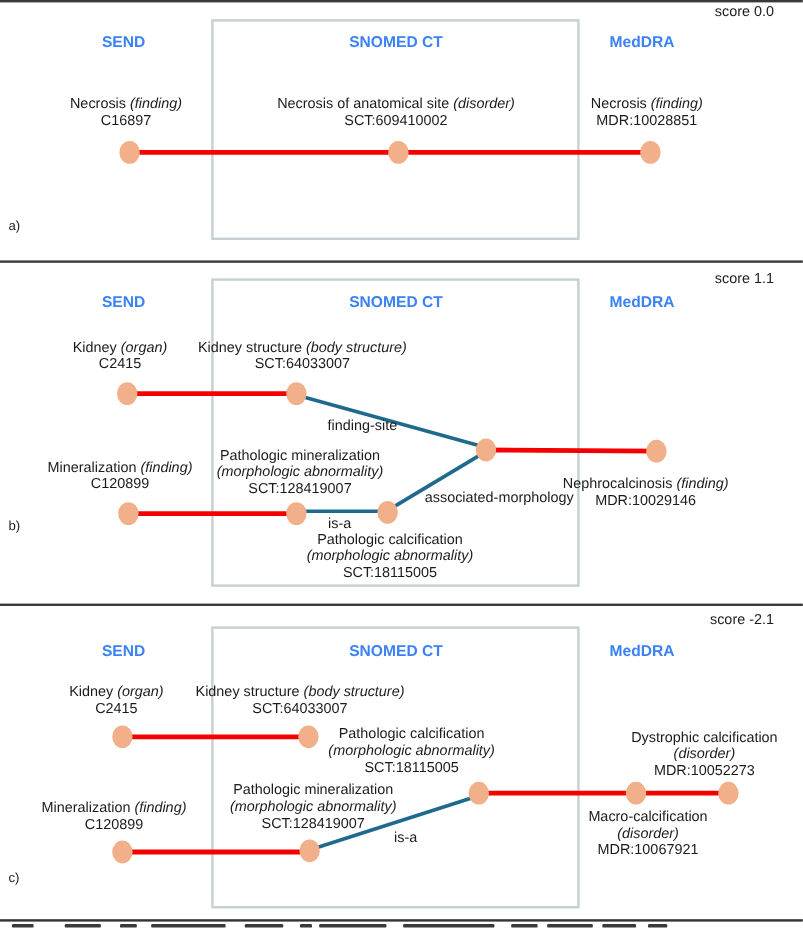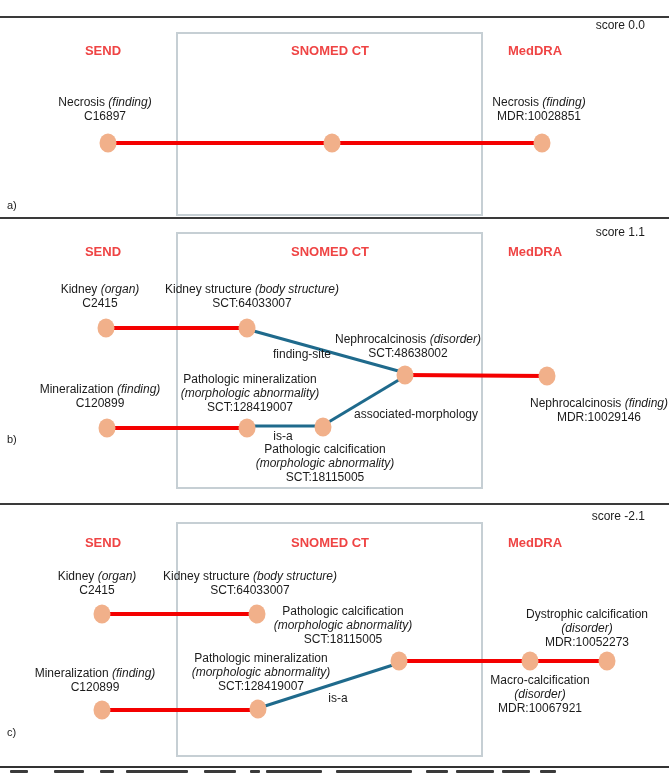--- a/index.html
+++ b/index.html
@@ -2,47 +2,48 @@
 <html><head>
 <meta charset="utf-8">
 <style>
   html,body{margin:0;padding:0;background:#ffffff;}
   body{width:669px;height:775px;position:relative;overflow:hidden;
        font-family:"Liberation Sans",sans-serif;color:#161616;}
   #page{position:absolute;inset:0;}
   .panel{position:absolute;left:0;width:669px;border-top:2px solid #3a3a3a;box-sizing:border-box;}
   .score{position:absolute;right:24px;font-size:12px;color:#1c1c1c;white-space:nowrap;}
   .box{position:absolute;border:2px solid #c6cfd4;box-sizing:border-box;background:transparent;}
-  .hdr{position:absolute;transform:translateX(-50%);font-size:13px;font-weight:bold;white-space:nowrap;color:#ef4444;text-align:center;}
+  .hdr{position:absolute;transform:translateX(-50%);font-size:13px;font-weight:bold;white-space:nowrap;color:#3b82f6;text-align:center;}
   .node{position:absolute;transform:translateX(-50%);text-align:center;font-size:12px;line-height:14px;white-space:nowrap;color:#1b1b1b;}
   .edge-label{position:absolute;transform:translate(-50%,-50%);font-size:12px;white-space:nowrap;color:#1b1b1b;}
   .dot{position:absolute;width:17px;height:19px;border-radius:50%;transform:translate(-50%,-50%);}
   .letter{position:absolute;font-size:11px;color:#1b1b1b;}
   svg.edges{position:absolute;left:0;top:0;pointer-events:none;}
   .divider{position:absolute;left:0;width:669px;height:2px;background:#333333;}
   .frag{position:absolute;height:3px;background:#3a3a3a;border-radius:1px;}
 </style>
 </head>
 <body>
 
 <div id="page">
-    <div class="panel" style="top: 16px; height: 172px;">
+    <div class="panel" style="top: 0; height: 172px;">
       <div class="score" style="top: 0px;">score 0.0</div>
       <div class="box" style="left: 176px; top: 14px; width: 307px; height: 184px; border-color: rgb(198, 207, 212);"></div>
       <div class="hdr" style="left: 103px; top: 25px;">SEND</div>
       <div class="hdr" style="left: 330px; top: 25px;">SNOMED CT</div>
       <div class="hdr" style="left: 535px; top: 25px;">MedDRA</div>
       <svg class="edges" width="669" height="209">
         <line x1="108" y1="125" x2="332" y2="125" stroke="#f40000" stroke-width="4"></line>
         <line x1="332" y1="125" x2="542" y2="125" stroke="#f40000" stroke-width="4"></line>
       </svg>
       <div class="dot" style="left: 108px; top: 125px; background: rgb(241, 176, 138);"></div>
       <div class="dot" style="left: 332px; top: 125px; background: rgb(241, 176, 138);"></div>
       <div class="dot" style="left: 542px; top: 125px; background: rgb(241, 176, 138);"></div>
       <div class="node" style="left: 105px; top: 77px;">Necrosis <i>(finding)</i><br>C16897</div>
+      <div class="node" style="left: 330px; top: 77px;">Necrosis of anatomical site <i>(disorder)</i><br>SCT:609410002</div>
       <div class="node" style="left: 539px; top: 77px;">Necrosis <i>(finding)</i><br>MDR:10028851</div>
       <div class="letter" style="left: 7px; top: 181px;">a)</div>
     </div>
     <div class="panel" style="top: 217px; height: 286px;">
       <div class="score" style="top: 6px;">score 1.1</div>
       <div class="box" style="left: 176px; top: 13px; width: 307px; height: 257px; border-color: rgb(198, 207, 212);"></div>
       <div class="hdr" style="left: 103px; top: 25px;">SEND</div>
       <div class="hdr" style="left: 330px; top: 25px;">SNOMED CT</div>
       <div class="hdr" style="left: 535px; top: 25px;">MedDRA</div>
       <svg class="edges" width="669" height="286">
@@ -55,25 +56,24 @@
       </svg>
       <div class="dot" style="left: 106px; top: 109px; background: rgb(241, 176, 138);"></div>
       <div class="dot" style="left: 247px; top: 109px; background: rgb(241, 176, 138);"></div>
       <div class="dot" style="left: 405px; top: 156px; background: rgb(241, 176, 138);"></div>
       <div class="dot" style="left: 107px; top: 209px; background: rgb(241, 176, 138);"></div>
       <div class="dot" style="left: 247px; top: 209px; background: rgb(241, 176, 138);"></div>
       <div class="dot" style="left: 323px; top: 208px; background: rgb(241, 176, 138);"></div>
       <div class="dot" style="left: 547px; top: 157px; background: rgb(241, 176, 138);"></div>
       <div class="node" style="left: 100px; top: 63px;">Kidney <i>(organ)</i><br>C2415</div>
       <div class="node" style="left: 252px; top: 63px;">Kidney structure <i>(body structure)</i><br>SCT:64033007</div>
-      <div class="node" style="left: 408px; top: 113px;">Nephrocalcinosis <i>(disorder)</i><br>SCT:48638002</div>
       <div class="node" style="left: 100px; top: 163px;">Mineralization <i>(finding)</i><br>C120899</div>
       <div class="node" style="left: 250px; top: 153px;">Pathologic mineralization<br><i>(morphologic abnormality)</i><br>SCT:128419007</div>
       <div class="node" style="left: 325px; top: 223px;">Pathologic calcification<br><i>(morphologic abnormality)</i><br>SCT:18115005</div>
-      <div class="node" style="left: 599px; top: 177px;">Nephrocalcinosis <i>(finding)</i><br>MDR:10029146</div>
+      <div class="node" style="left: 538px; top: 177px;">Nephrocalcinosis <i>(finding)</i><br>MDR:10029146</div>
       <div class="edge-label" style="left: 302px; top: 135px;">finding-site</div>
       <div class="edge-label" style="left: 416px; top: 195px;">associated-morphology</div>
       <div class="edge-label" style="left: 283px; top: 217px;">is-a</div>
       <div class="letter" style="left: 7px; top: 214px;">b)</div>
     </div>
     <div class="panel" style="top: 503px; height: 263px;">
       <div class="score" style="top: 4px; margin-left: 28px;">score -2.1</div>
       <div class="box" style="left: 176px; top: 17px; width: 307px; height: 235px; border-color: rgb(198, 207, 212);"></div>
       <div class="hdr" style="left: 103px; top: 30px;">SEND</div>
       <div class="hdr" style="left: 330px; top: 30px;">SNOMED CT</div>

